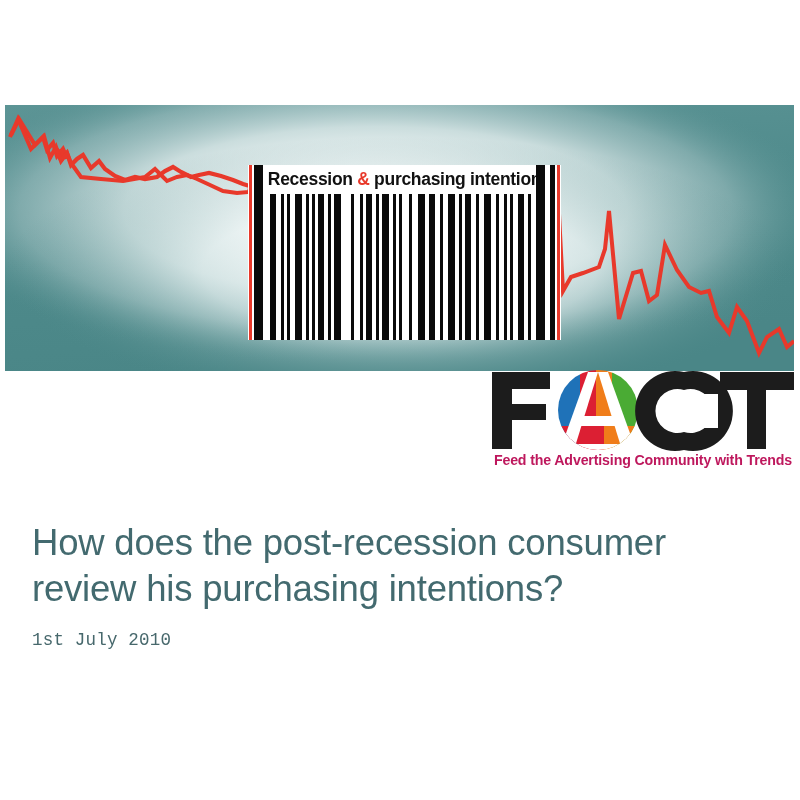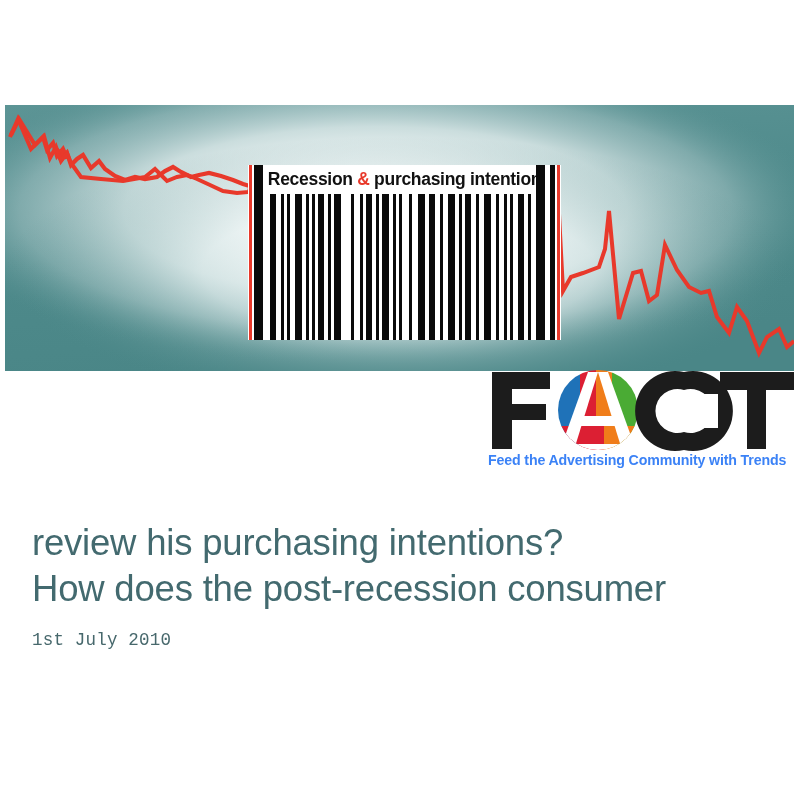--- a/index.html
+++ b/index.html
@@ -109,26 +109,26 @@
     left: 0;
     top: 0;
     width: 310px;
     height: 84px;
   }
   .logo-tagline {
     position: absolute;
     left: 0;
     top: 84px;
     width: 310px;
-    text-align: left;
+    text-align: center;
     font-family: "Liberation Sans", sans-serif;
     font-weight: bold;
     font-size: 14.2px;
     letter-spacing: -0.15px;
-    color: #3b82f6;
+    color: #be185d;
     white-space: nowrap;
   }
 
   
   .title-block {
     position: absolute;
     left: 32px;
     top: 520px;
     width: 730px;
   }
@@ -289,19 +289,19 @@
       <g>
         <path fill="#1c1c1c" d="M232,4 H306 V22 H278 V81 H259 V22 H232 Z"></path>
       </g>
     </svg>
 
     <div class="logo-tagline">Feed the Advertising Community with Trends</div>
   </div>
 
   <div class="title-block">
     <h1 class="deck-title">
+      <span class="line">How does the post-recession consumer</span>
       <span class="line">review his purchasing intentions?</span>
-      <span class="line">How does the post-recession consumer</span>
     </h1>
     <p class="deck-date">1st July 2010</p>
   </div>
 
 </div>
 
 </body></html>

